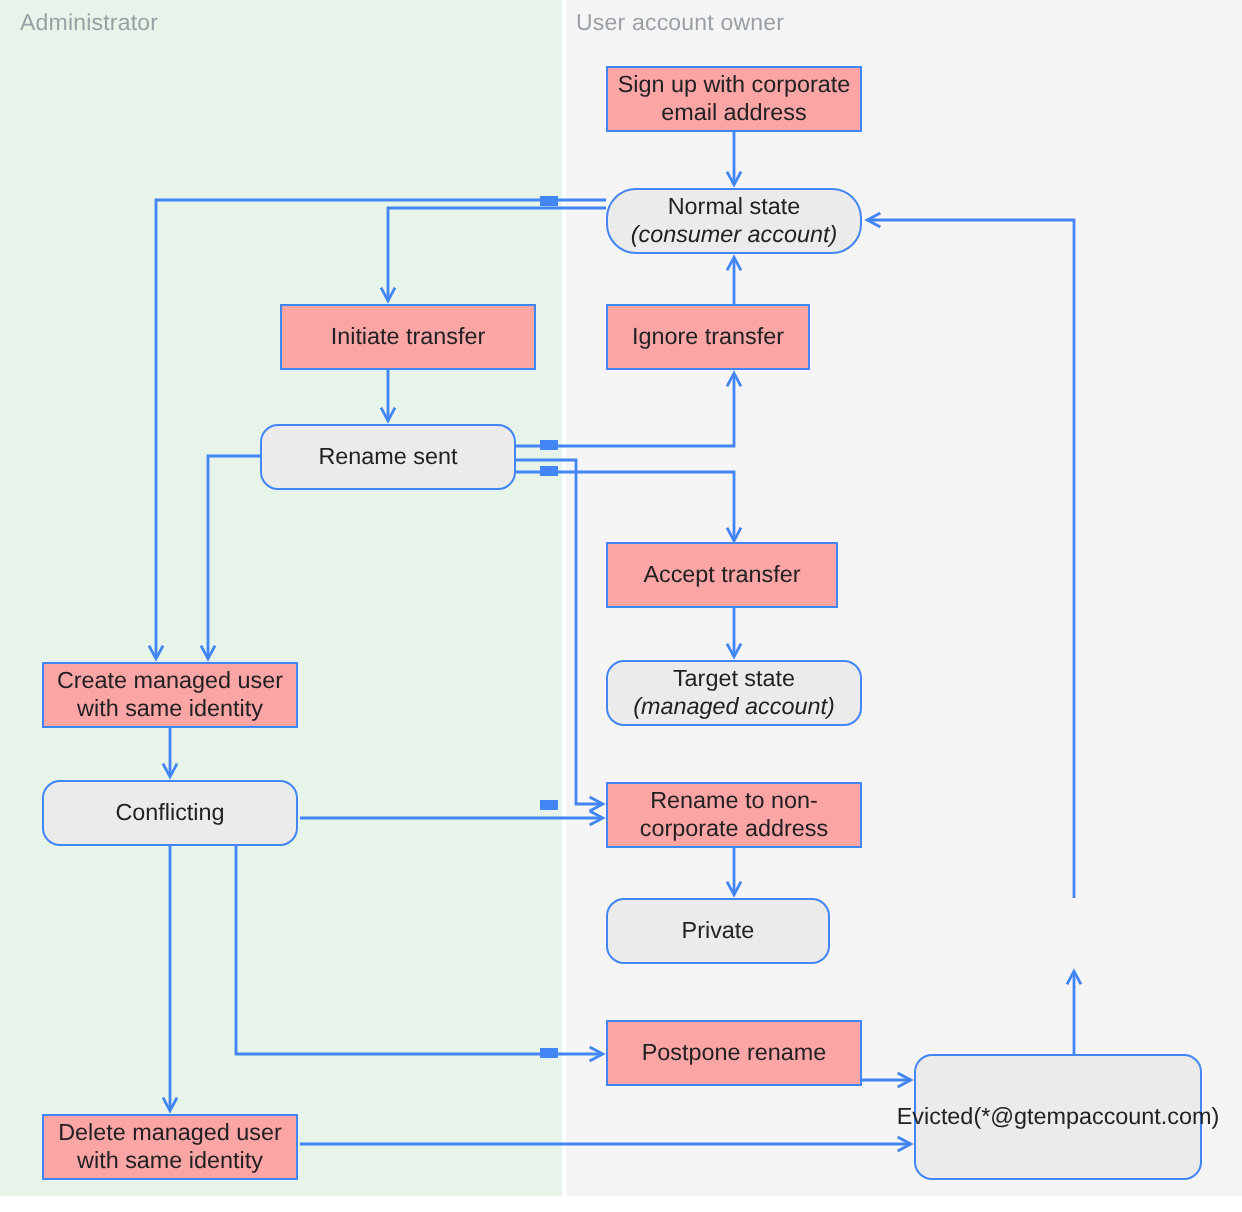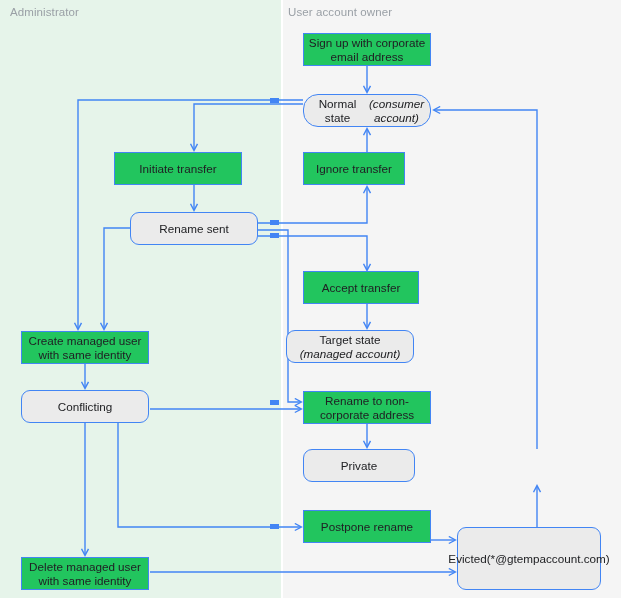--- a/index.html
+++ b/index.html
@@ -45,21 +45,21 @@
     display: flex;
     align-items: center;
     justify-content: center;
     text-align: center;
     font-size: 11.7px;
     line-height: 14px;
     color: #202124;
     padding: 2px 4px;
   }
   .node.action {
-    background: #22c55e;
+    background: #fca5a5;
     border-radius: 0;
   }
   .node.state {
     background: #ebebeb;
     border-radius: 9px;
   }
   .node .label {
     display: block;
     width: 100%;
   }
@@ -149,42 +149,42 @@
   <div class="jbox" style="left:270px; top:98px;"></div>
   <div class="jbox" style="left:270px; top:220px;"></div>
   <div class="jbox" style="left:270px; top:233px;"></div>
   <div class="jbox" style="left:270px; top:400px;"></div>
   <div class="jbox" style="left:270px; top:524px;"></div>
 
   <div class="node action" style="left:303px; top:33px; width:128px; height:33px;">
     <span class="label">Sign up with corporate email address</span>
   </div>
 
-  <div class="node state" style="left:303px; top:94px; width:128px; height:33px; flex-direction:row;border-radius:15px;">
+  <div class="node state" style="left:303px; top:94px; width:128px; height:33px; flex-direction:column;border-radius:15px;">
     <span class="label">Normal state</span>
     <span class="sub">(consumer account)</span>
   </div>
 
-  <div class="node action" style="left:114px; top:152px; width:128px; height:33px;">
+  <div class="node action" style="left:140px; top:152px; width:128px; height:33px;">
     <span class="label">Initiate transfer</span>
   </div>
 
   <div class="node action" style="left:303px; top:152px; width:102px; height:33px;">
     <span class="label">Ignore transfer</span>
   </div>
 
   <div class="node state" style="left:130px; top:212px; width:128px; height:33px;">
     <span class="label">Rename sent</span>
   </div>
 
   <div class="node action" style="left:303px; top:271px; width:116px; height:33px;">
     <span class="label">Accept transfer</span>
   </div>
 
-  <div class="node state" style="left:286px; top:330px; width:128px; height:33px; flex-direction:column;">
+  <div class="node state" style="left:303px; top:330px; width:128px; height:33px; flex-direction:column;">
     <span class="label">Target state</span>
     <span class="sub">(managed account)</span>
   </div>
 
   <div class="node action" style="left:21px; top:331px; width:128px; height:33px;">
     <span class="label">Create managed user with same identity</span>
   </div>
 
   <div class="node state" style="left:21px; top:390px; width:128px; height:33px;">
     <span class="label">Conflicting</span>

